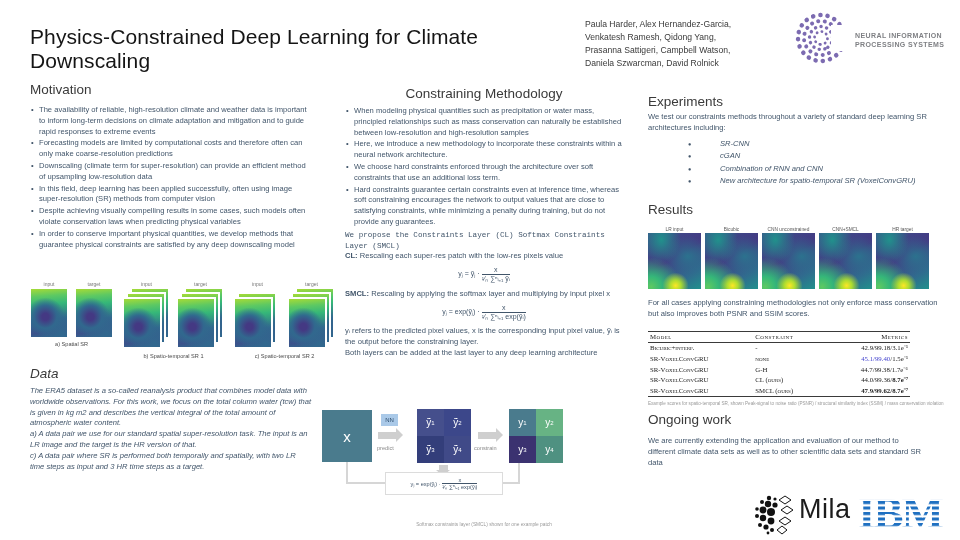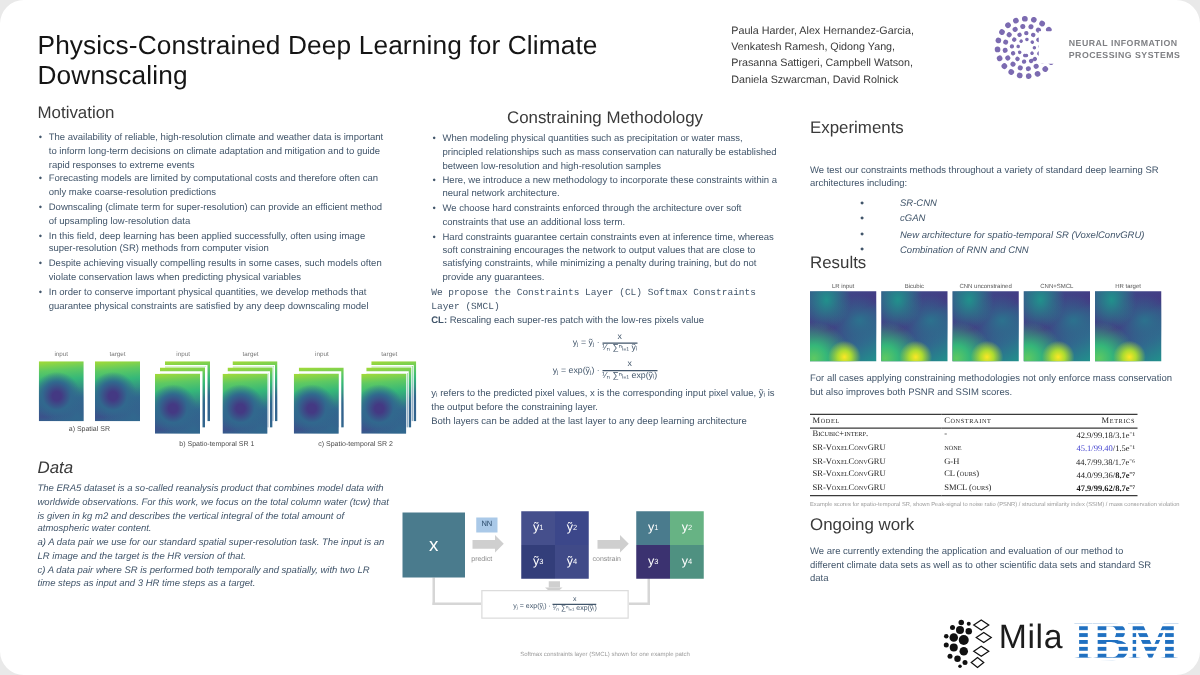--- a/index.html
+++ b/index.html
@@ -1,18 +1,18 @@
 <!DOCTYPE html>
 <html><head>
 <meta charset="utf-8">
 <style>
   * { box-sizing: border-box; margin: 0; padding: 0; }
   html,body { background:#e9e9e9; }
   body { font-family:"Liberation Sans", sans-serif; }
-  .poster { position:relative; width:960px; height:540px; background:#ffffff; overflow:hidden; margin:0 auto;border-radius:19px; }
+  .poster { position:relative; width:960px; height:540px; background:#ffffff; overflow:hidden; margin:0 auto; }
 
   
   .title { position:absolute; left:30px; top:25px; width:560px; font-size:21px; color:#151515; letter-spacing:.1px; }
   .authors { position:absolute; left:585px; top:18px; width:200px; font-size:8.6px; line-height:13px; color:#3a3a3a; }
   .neurips { position:absolute; left:795px; top:8px; width:158px; height:64px; display:flex; align-items:center; }
   .neurips-text { font-size:7px; font-weight:bold; color:#7f8084; letter-spacing:.4px; line-height:9px; margin-left:4px; }
 
   
   .h2 { font-size:13.5px; color:#3a3a3a; }
   .body-txt { font-size:7.6px; line-height:10.8px; color:#41556a; }
@@ -81,21 +81,21 @@
   .f-box { position:absolute; left:67px; top:64px; width:118px; height:23px; background:#fff; border:1px solid #dcdcdc;
            display:flex; align-items:center; justify-content:center; font-size:5.6px; color:#41556a; }
   .f-box .frac .num { border-bottom:.6px solid #41556a; padding:0 2px; }
   .conn-left { position:absolute; left:28px; top:54px; width:39px; height:22px; border-left:2px solid #d6d6d6; border-bottom:2px solid #d6d6d6; }
   .conn-right { position:absolute; left:185px; top:43px; width:17px; height:33px; border-right:2px solid #d6d6d6; border-bottom:2px solid #d6d6d6; }
   .diag-cap { position:absolute; left:345px; top:522px; width:278px; text-align:center; font-size:4.8px; color:#9a9a9a; }
 
   
   .col-right { position:absolute; left:648px; width:290px; }
   #experiments { top:94px; }
-  #experiments .body-txt { margin-top:22px; }
+  #experiments .body-txt { margin-top:3px; }
   .exp-list { margin-top:4px; }
   .exp-item { position:relative; padding-left:72px; line-height:12.5px;font-style:italic; }
   .exp-item::before { content:"●"; position:absolute; left:40px; top:0; font-size:5.5px; color:#41556a; }
   #results { top:202px; }
   .res-row { display:flex; gap:4px; margin-top:10px; }
   .rescol { display:flex; flex-direction:column; align-items:center; }
   .reslabel { font-size:4.8px; color:#555; margin-bottom:1px; white-space:nowrap; }
   .rmap { width:53px; height:56px;
     background:
       radial-gradient(circle at 52% 94%, #fde725 0%, #addc30 9%, rgba(0,0,0,0) 22%),
@@ -246,20 +246,23 @@
     <div>
       <span class="lead-bold">CL:</span><span> Rescaling each super-res patch with the low-res pixels value</span>
     </div>
     <div class="formula-line">
       <span>yⱼ = ỹⱼ ·</span>
       <span class="frac">
           <span class="num">x</span>
           <span class="den">¹⁄ₙ ∑ⁿᵢ₌₁ ỹᵢ</span>
         </span>
     </div>
+    <div style="margin-top:6px;">
+      <span class="lead-bold">SMCL:</span><span> Rescaling by applying the softmax layer and multiplying by input pixel x</span>
+    </div>
     <div class="formula-line">
       <span>yⱼ = exp(ỹⱼ) ·</span>
       <span class="frac">
           <span class="num">x</span>
           <span class="den">¹⁄ₙ ∑ⁿᵢ₌₁ exp(ỹᵢ)</span>
         </span>
     </div>
     <div>yᵢ refers to the predicted pixel values, x is the corresponding input pixel value, ỹᵢ is the output before the constraining layer.</div>
     <div>Both layers can be added at the last layer to any deep learning architecture</div>
   </div>
@@ -320,22 +323,22 @@
   </div>
   <div class="diag-cap">Softmax constraints layer (SMCL) shown for one example patch</div>
 
   <div class="col-right" id="experiments">
     <div class="h2">Experiments</div>
     <div class="body-txt">
       <div>We test our constraints methods throughout a variety of standard deep learning SR architectures including:</div>
       <div class="exp-list">
         <div class="exp-item">SR-CNN</div>
         <div class="exp-item">cGAN</div>
+        <div class="exp-item">Combination of RNN and CNN</div>
         <div class="exp-item">New architecture for spatio-temporal SR (VoxelConvGRU)</div>
-        <div class="exp-item">Combination of RNN and CNN</div>
       </div>
     </div>
   </div>
 
   <div class="col-right" id="results">
     <div class="h2">Results</div>
     <div class="res-row">
       <div class="rescol">
           <div class="reslabel">LR input</div>
           <div class="rmap"></div>

